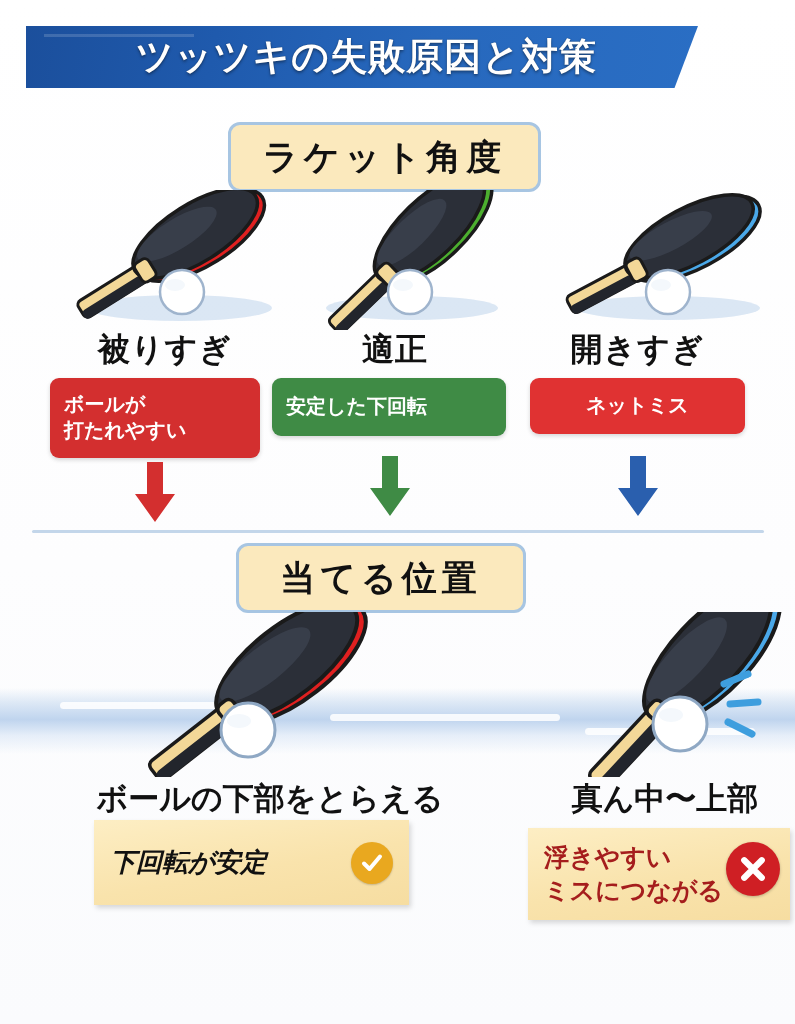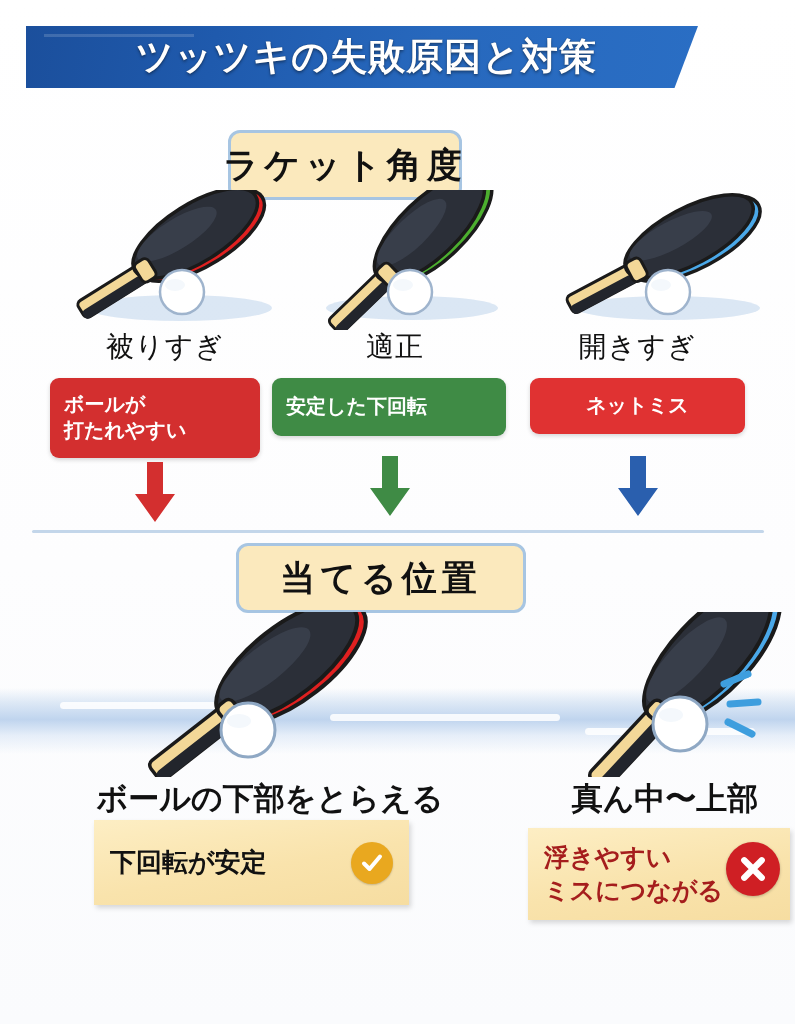--- a/index.html
+++ b/index.html
@@ -43,32 +43,32 @@
   .section-chip {
     position: absolute;
     background: #fbe9bd;
     border: 3px solid #a7c5e2;
     border-radius: 12px;
     display: flex; align-items: center; justify-content: center;
     color: #111111;
     font-size: 35px; font-weight: bold; letter-spacing: 5px;
     white-space: nowrap;
   }
-  #chip-angle   { left: 228px; top: 130px; width: 234px; height: 70px; }
+  #chip-angle   { left: 228px; top: 122px; width: 313px; height: 70px; }
   #chip-contact { left: 236px; top: 543px; width: 290px; height: 70px; }
 
   
   .racket-cell { position: absolute; }
   .racket-svg { display:block; }
 
   
   .angle-label {
     position: absolute;
     color: #111111;
-    font-size: 28px; font-weight: normal;
+    font-size: 32px; font-weight: bold;
     letter-spacing: 1px; white-space: nowrap;
     text-align: center;
   }
   #label-closed  { left: 60px;  top: 328px; width: 210px; }
   #label-correct { left: 300px; top: 328px; width: 190px; }
   #label-open    { left: 530px; top: 328px; width: 215px; }
 
   
   .pill {
     position: absolute;
@@ -124,21 +124,21 @@
     position: absolute;
     background: linear-gradient(170deg,#fdeec4 0%,#f9e3ac 55%,#f6dda1 100%);
     box-shadow: 2px 3px 5px rgba(0,0,0,.15);
     padding: 9px 16px;
     display: flex; align-items: center;
   }
   .note-lines { display: flex; flex-direction: column; justify-content: center; }
   .note-lines span { line-height: 1.34; white-space: nowrap; }
   #note-good { left: 94px;  top: 820px; width: 315px; height: 85px; }
   #note-bad  { left: 528px; top: 818px; width: 262px; height: 92px; margin-top: 10px; }
-  #note-good .note-lines span { color:#111111; font-size:26px; font-weight:bold; }
+  #note-good .note-lines span { color:#111111; font-size:26px; font-weight:bold;font-style:italic; }
   #note-bad  .note-lines span { color:#a51d1d; font-size:25px; font-weight:bold; }
 
   .badge {
     position: absolute; border-radius: 50%;
     display: flex; align-items: center; justify-content: center;
   }
   #badge-check { right: 16px; top: 22px; width: 42px; height: 42px; background:#e9a81f;
                  box-shadow: 0 1px 2px rgba(0,0,0,.2); }
   #badge-x     { right: 10px; top: 14px; width: 54px; height: 54px; background:#cf1f24;
                  box-shadow: 0 1px 3px rgba(0,0,0,.25); }

